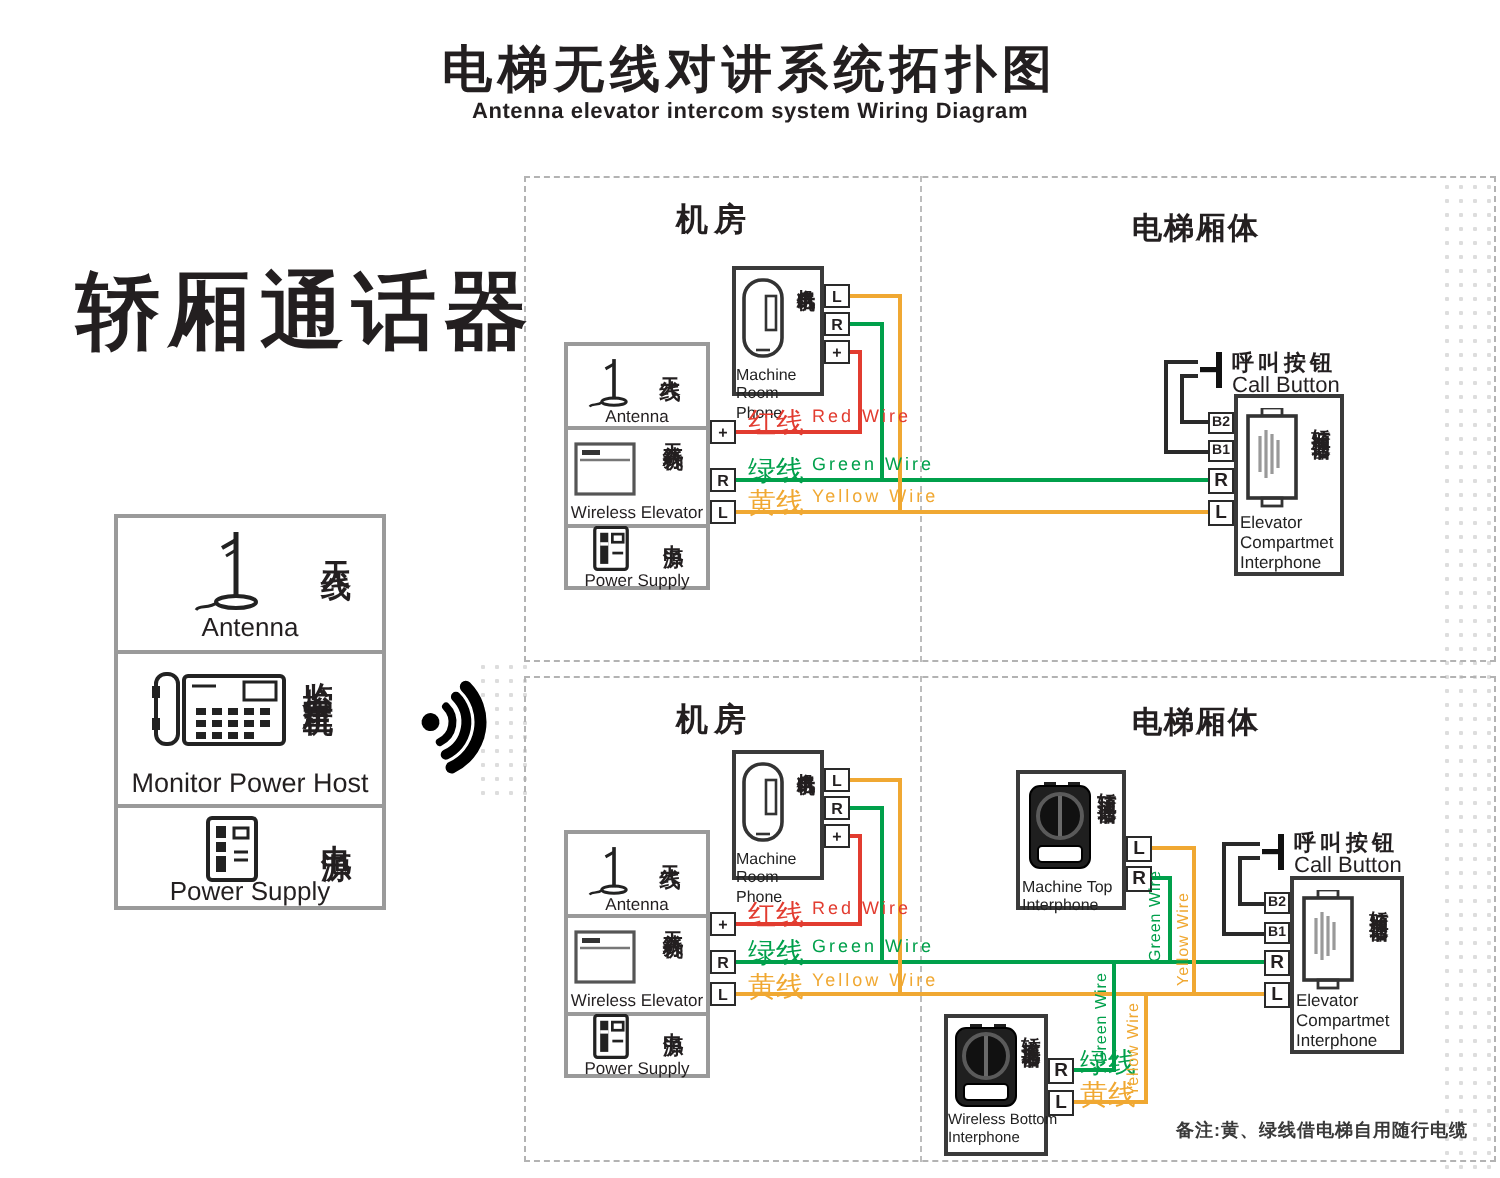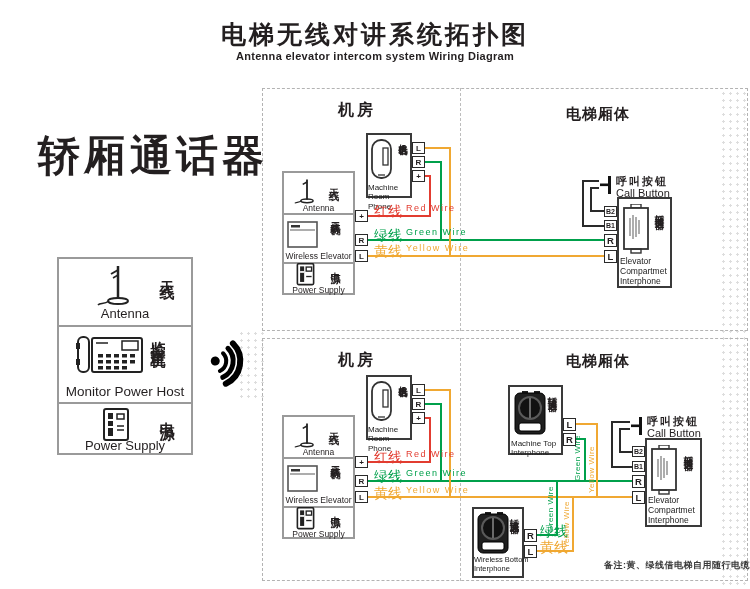--- a/index.html
+++ b/index.html
@@ -381,15 +381,15 @@
         <line x1="8" y1="14" x2="8" y2="32"></line>
           <line x1="11" y1="11" x2="11" y2="35"></line>
         <line x1="14" y1="13" x2="14" y2="33"></line>
           <line x1="17" y1="16" x2="17" y2="30"></line>
       </g>
     </svg>
   </div>
   <div class="vcn" style="left:684px;top:448px;font-size:9.5px;letter-spacing:1.5px;">轿厢通话器</div>
   <div class="lab dev-en" style="left:648px;top:495px;width:54px;font-size:8.5px;">Elevator Compartmet Interphone</div>
 
-  <div class="lab b" style="left:604px;top:559px;font-size:9px;color:#3a3a3a;letter-spacing:0.5px;">备注:黄、绿线借电梯自用随行电缆</div>
+  <div class="lab b" style="left:588px;top:559px;font-size:9px;color:#3a3a3a;letter-spacing:0.5px;">备注:黄、绿线借电梯自用随行电缆</div>
 
 </div>
 
 </body></html>

